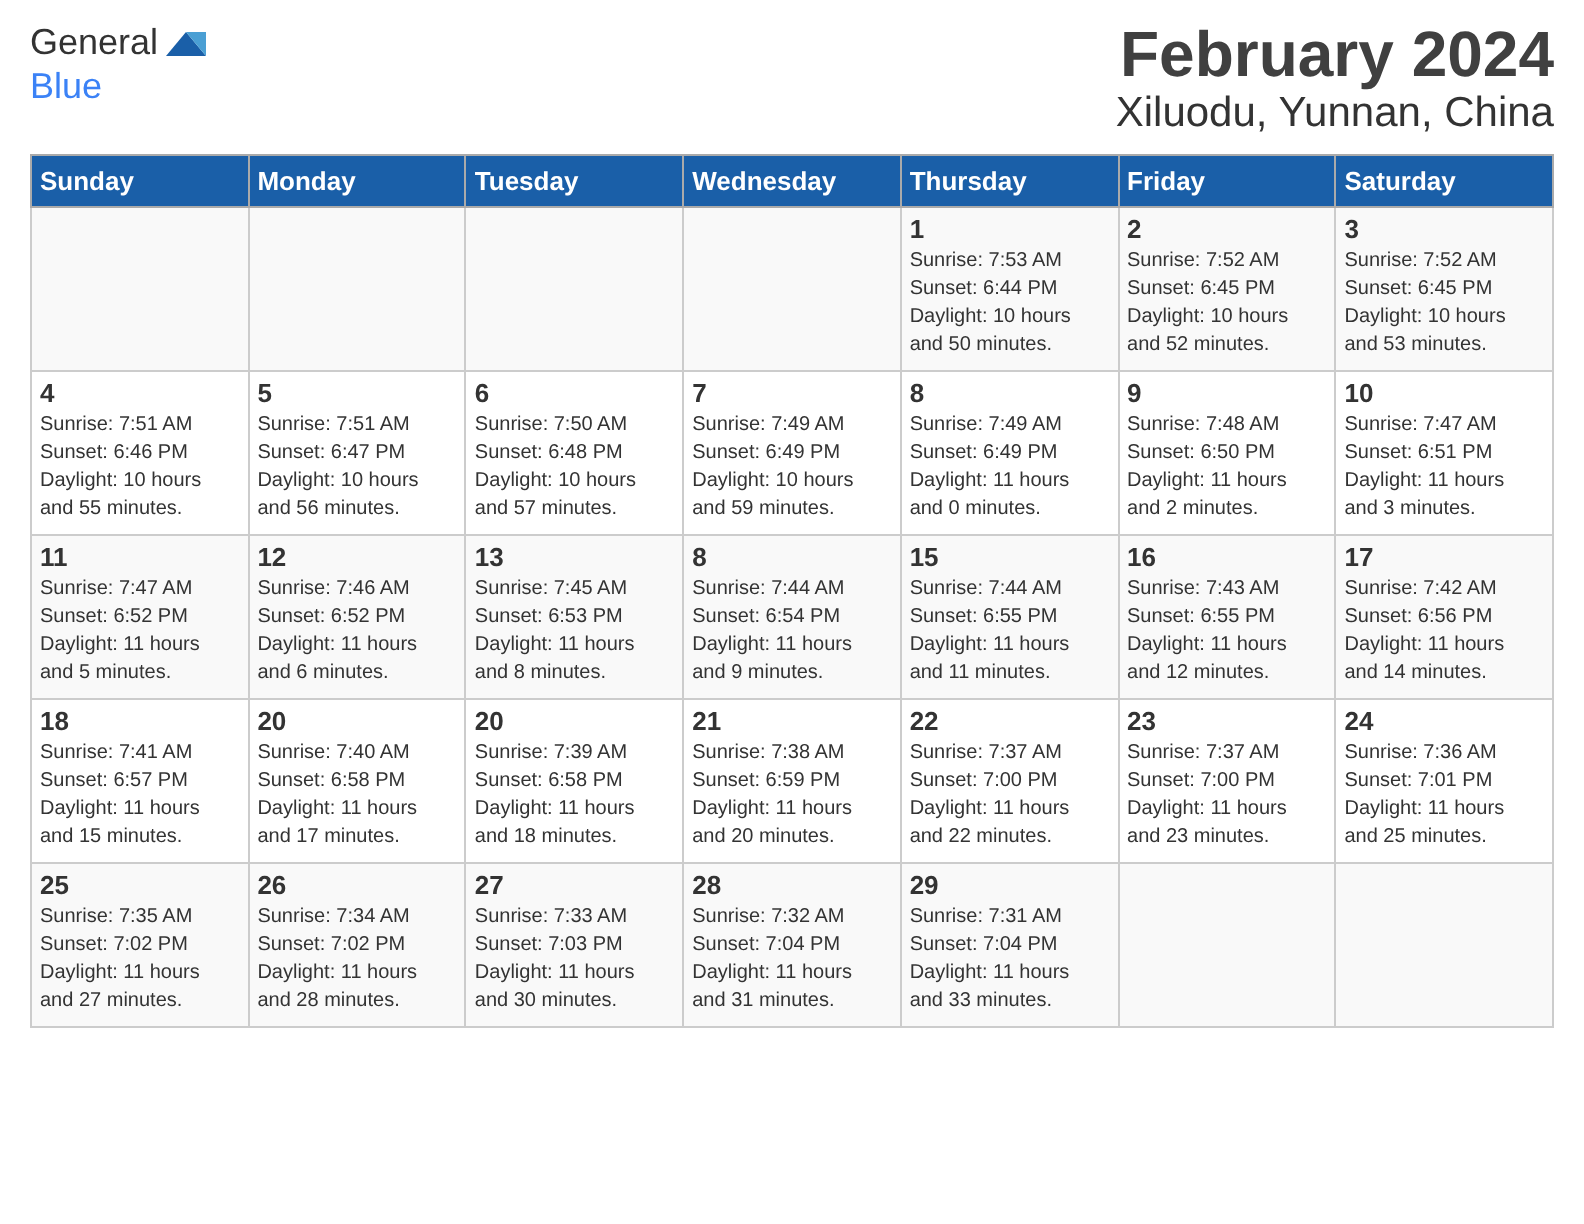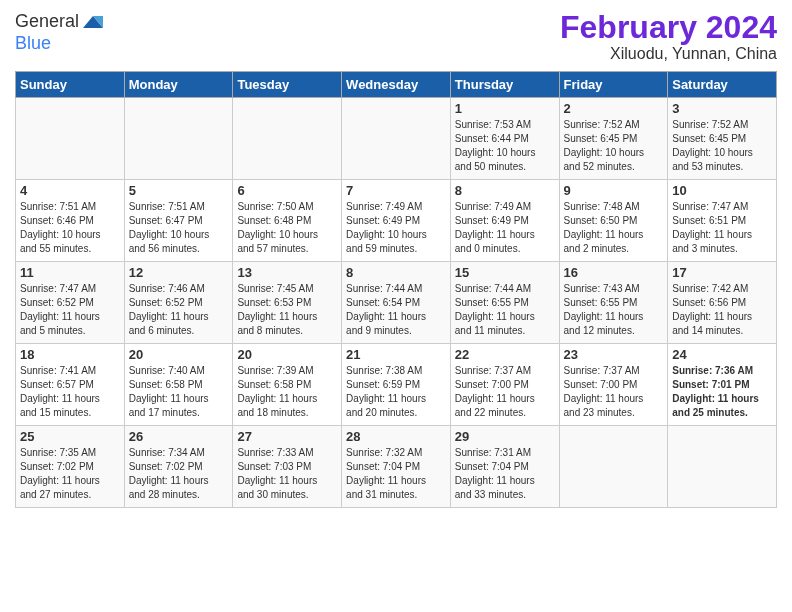--- a/index.html
+++ b/index.html
@@ -35,25 +35,25 @@
       width: 24px;
       height: 24px;
       margin-left: 2px;
     }
     .title-block {
       text-align: right;
     }
     .month-title {
       font-size: 32px;
       font-weight: bold;
-      color: #6d28d9;
+      color: #404040;
       line-height: 1.1;
     }
     .subtitle {
-      font-size: 16px;
+      font-size: 21px;
       color: #333;
     }
     table {
       width: 100%;
       border-collapse: collapse;
       table-layout: fixed;
     }
     thead th {
       background-color: #1a5fa8;
       color: #fff;
@@ -294,21 +294,21 @@
           </td>
           <td>
             <span class="day-num">23</span>
             <div class="day-info" style="white-space: pre-line;">Sunrise: 7:37 AM
 Sunset: 7:00 PM
 Daylight: 11 hours
 and 23 minutes.</div>
           </td>
           <td>
             <span class="day-num">24</span>
-            <div class="day-info" style="white-space: pre-line; font-weight: bold;">Sunrise: 7:36 AM
+            <div class="day-info" style="white-space: pre-line;">Sunrise: 7:36 AM
 Sunset: 7:01 PM
 Daylight: 11 hours
 and 25 minutes.</div>
           </td>
         </tr>
         <tr>
           <td>
             <span class="day-num">25</span>
             <div class="day-info" style="white-space: pre-line;">Sunrise: 7:35 AM
 Sunset: 7:02 PM

